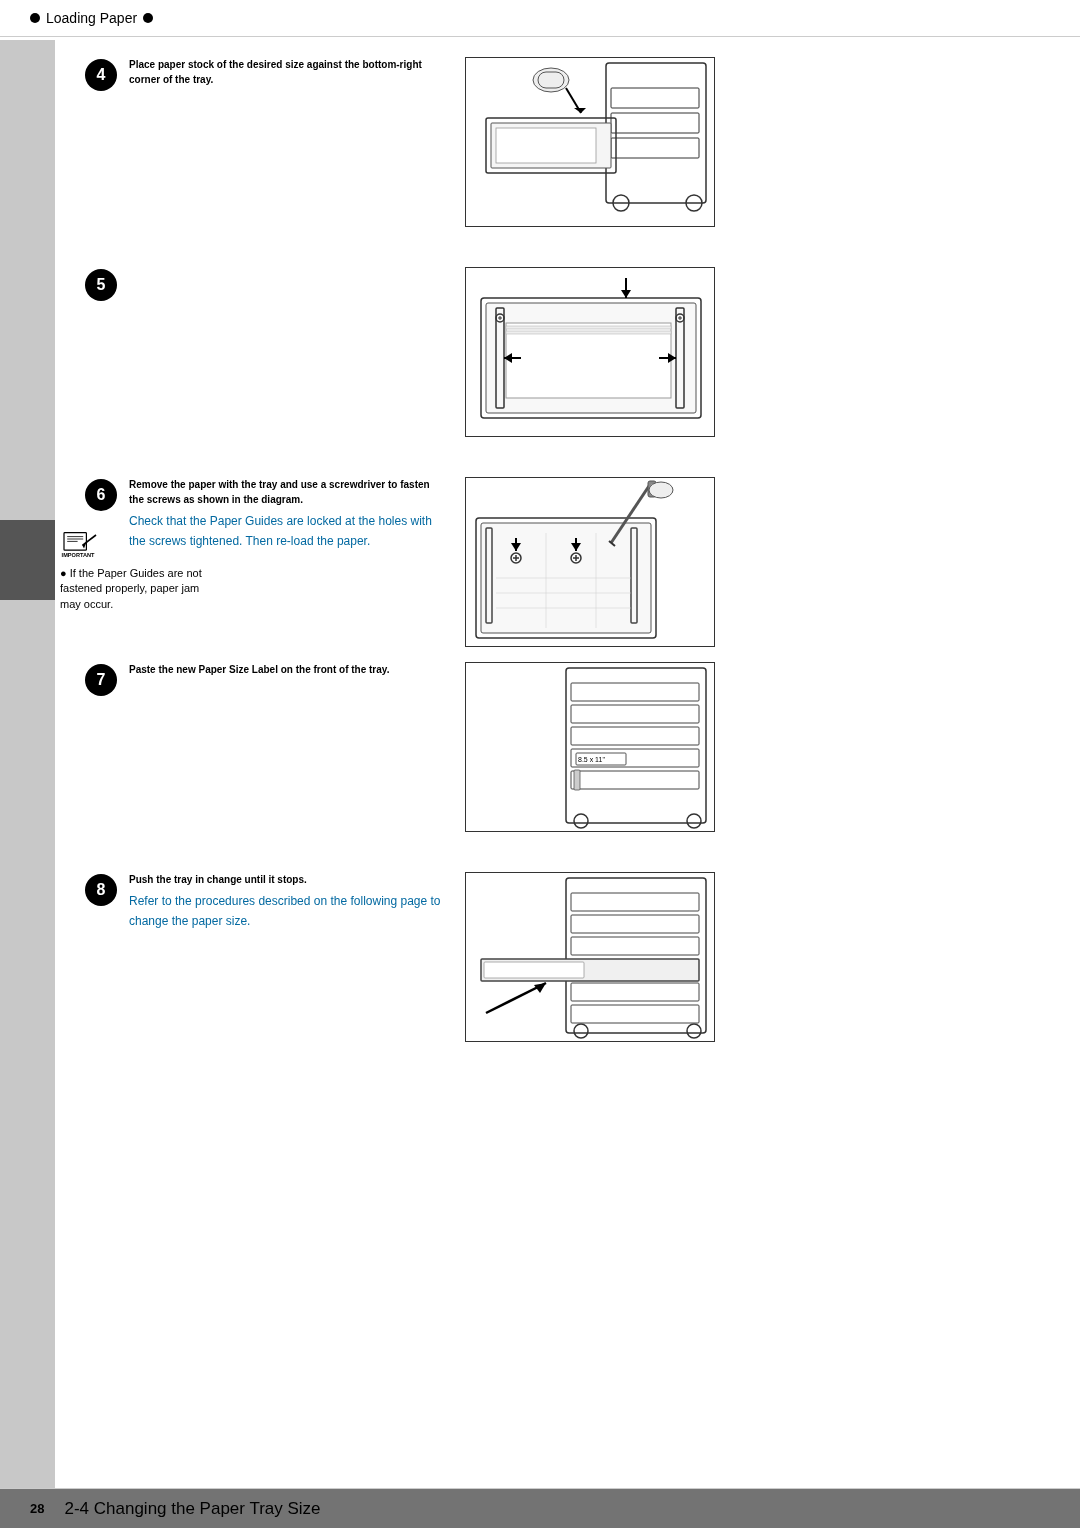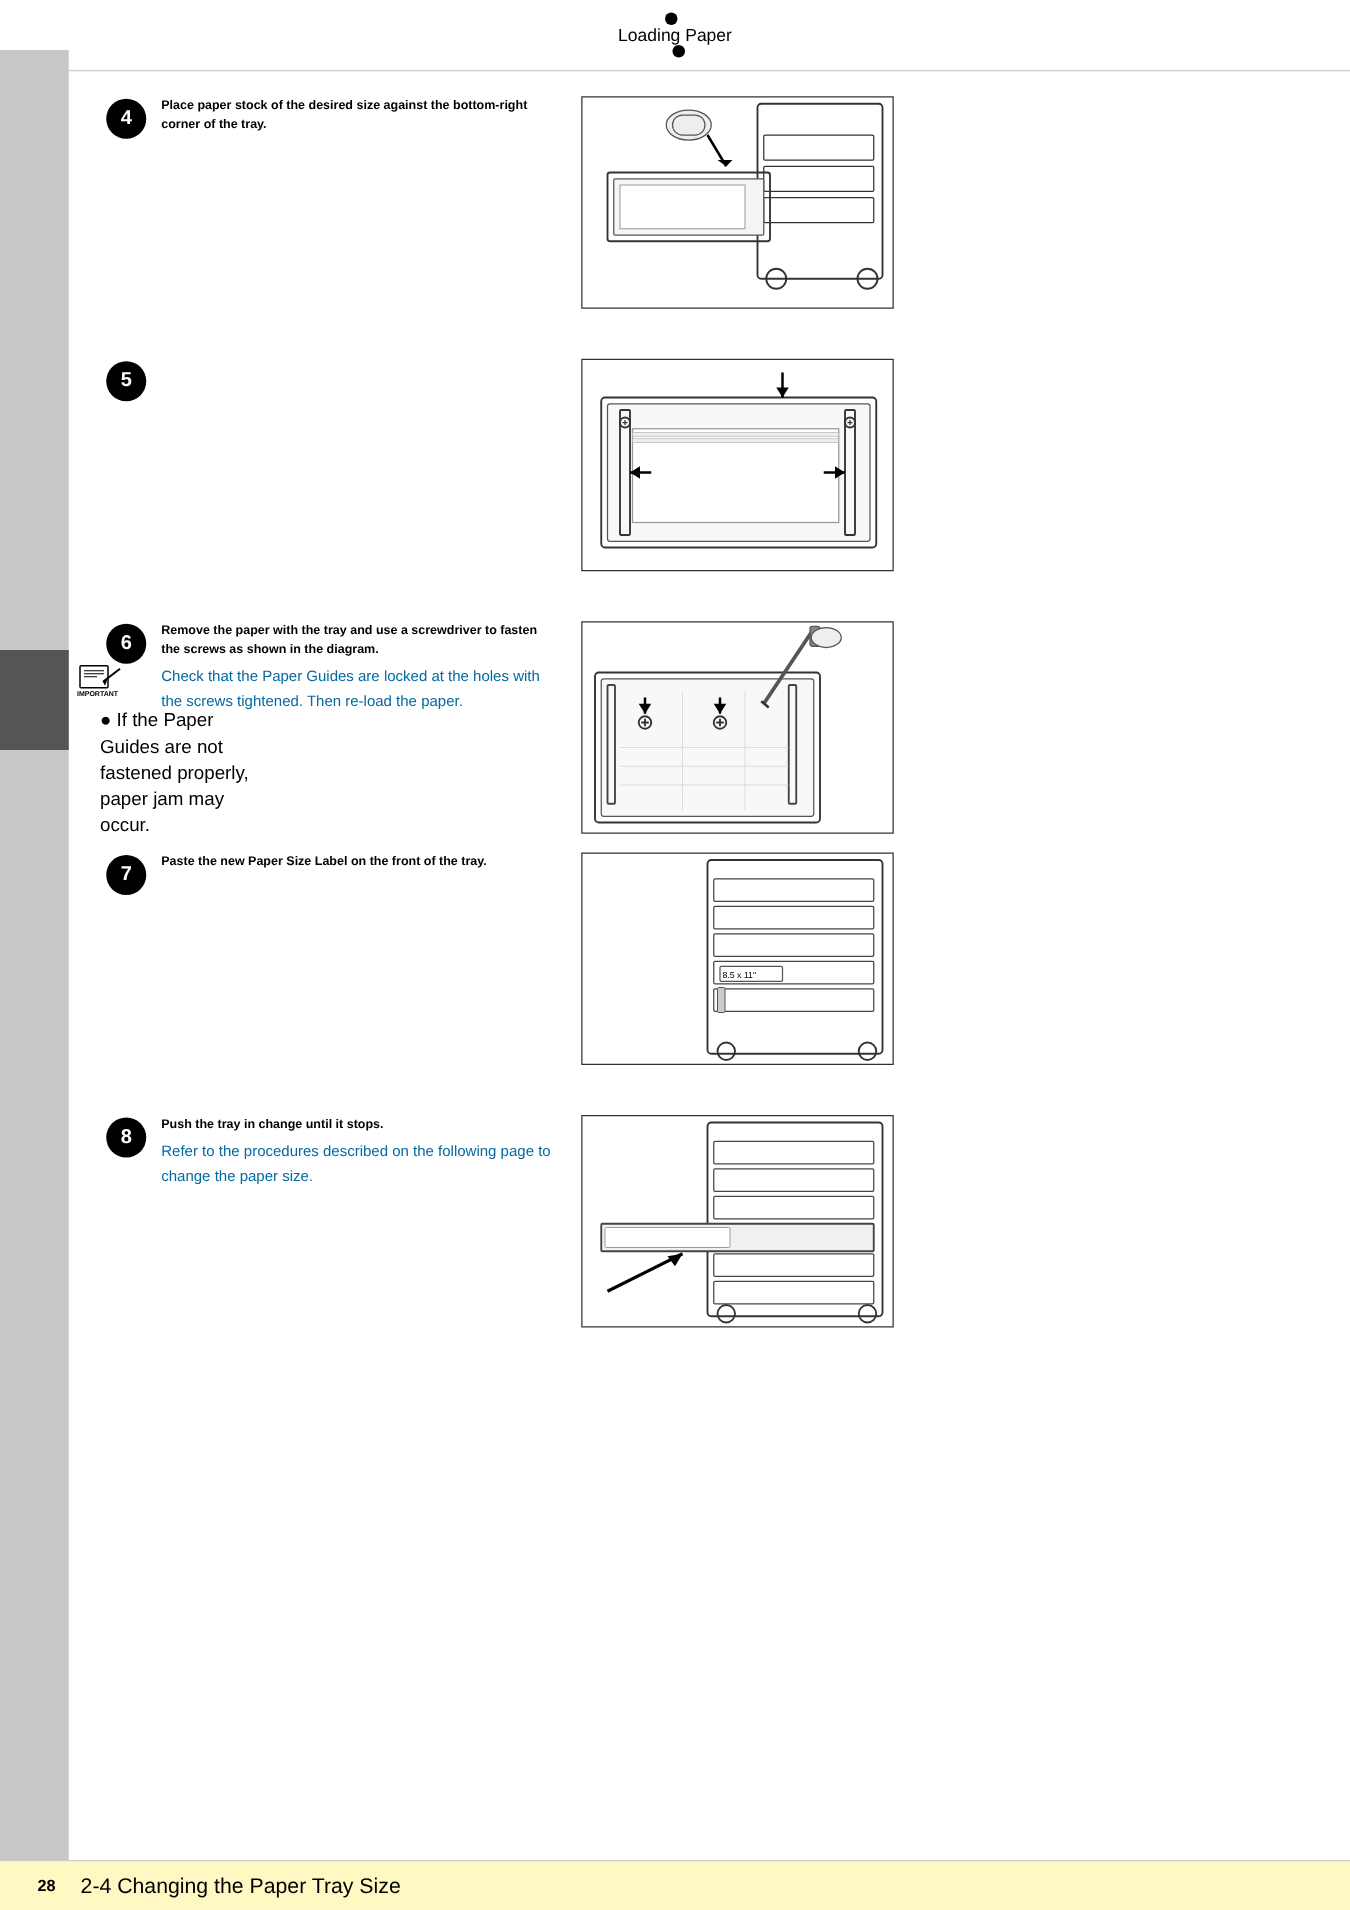--- a/index.html
+++ b/index.html
@@ -12,21 +12,20 @@
       color: #000;
       position: relative;
     }
 
     
     .header {
       display: flex;
       align-items: center;
       padding: 10px 30px;
       border-bottom: 1px solid #ccc;
-      flex-direction: column;
     }
     .header-bullet {
       width: 10px; height: 10px;
       background: #000;
       border-radius: 50%;
       display: inline-block;
       margin-right: 6px;
     }
     .header-title {
       font-size: 14px;
@@ -141,33 +140,32 @@
       align-items: center;
       margin-bottom: 6px;
     }
 
     .important-icon svg {
       width: 40px;
       height: 30px;
     }
 
     .important-text {
-      font-size: 15px;
+      font-size: 11px;
       line-height: 1.4;
-      margin-left: 20px;
     }
 
     
     .footer {
       position: absolute;
       bottom: 0;
       left: 0;
       right: 0;
       height: 40px;
-      background: #fef9c3;
+      background: #737373;
       border-top: 1px solid #ccc;
       display: flex;
       align-items: center;
       padding: 0 30px;
     }
 
     .footer-page {
       font-size: 13px;
       font-weight: bold;
       margin-right: 20px;

